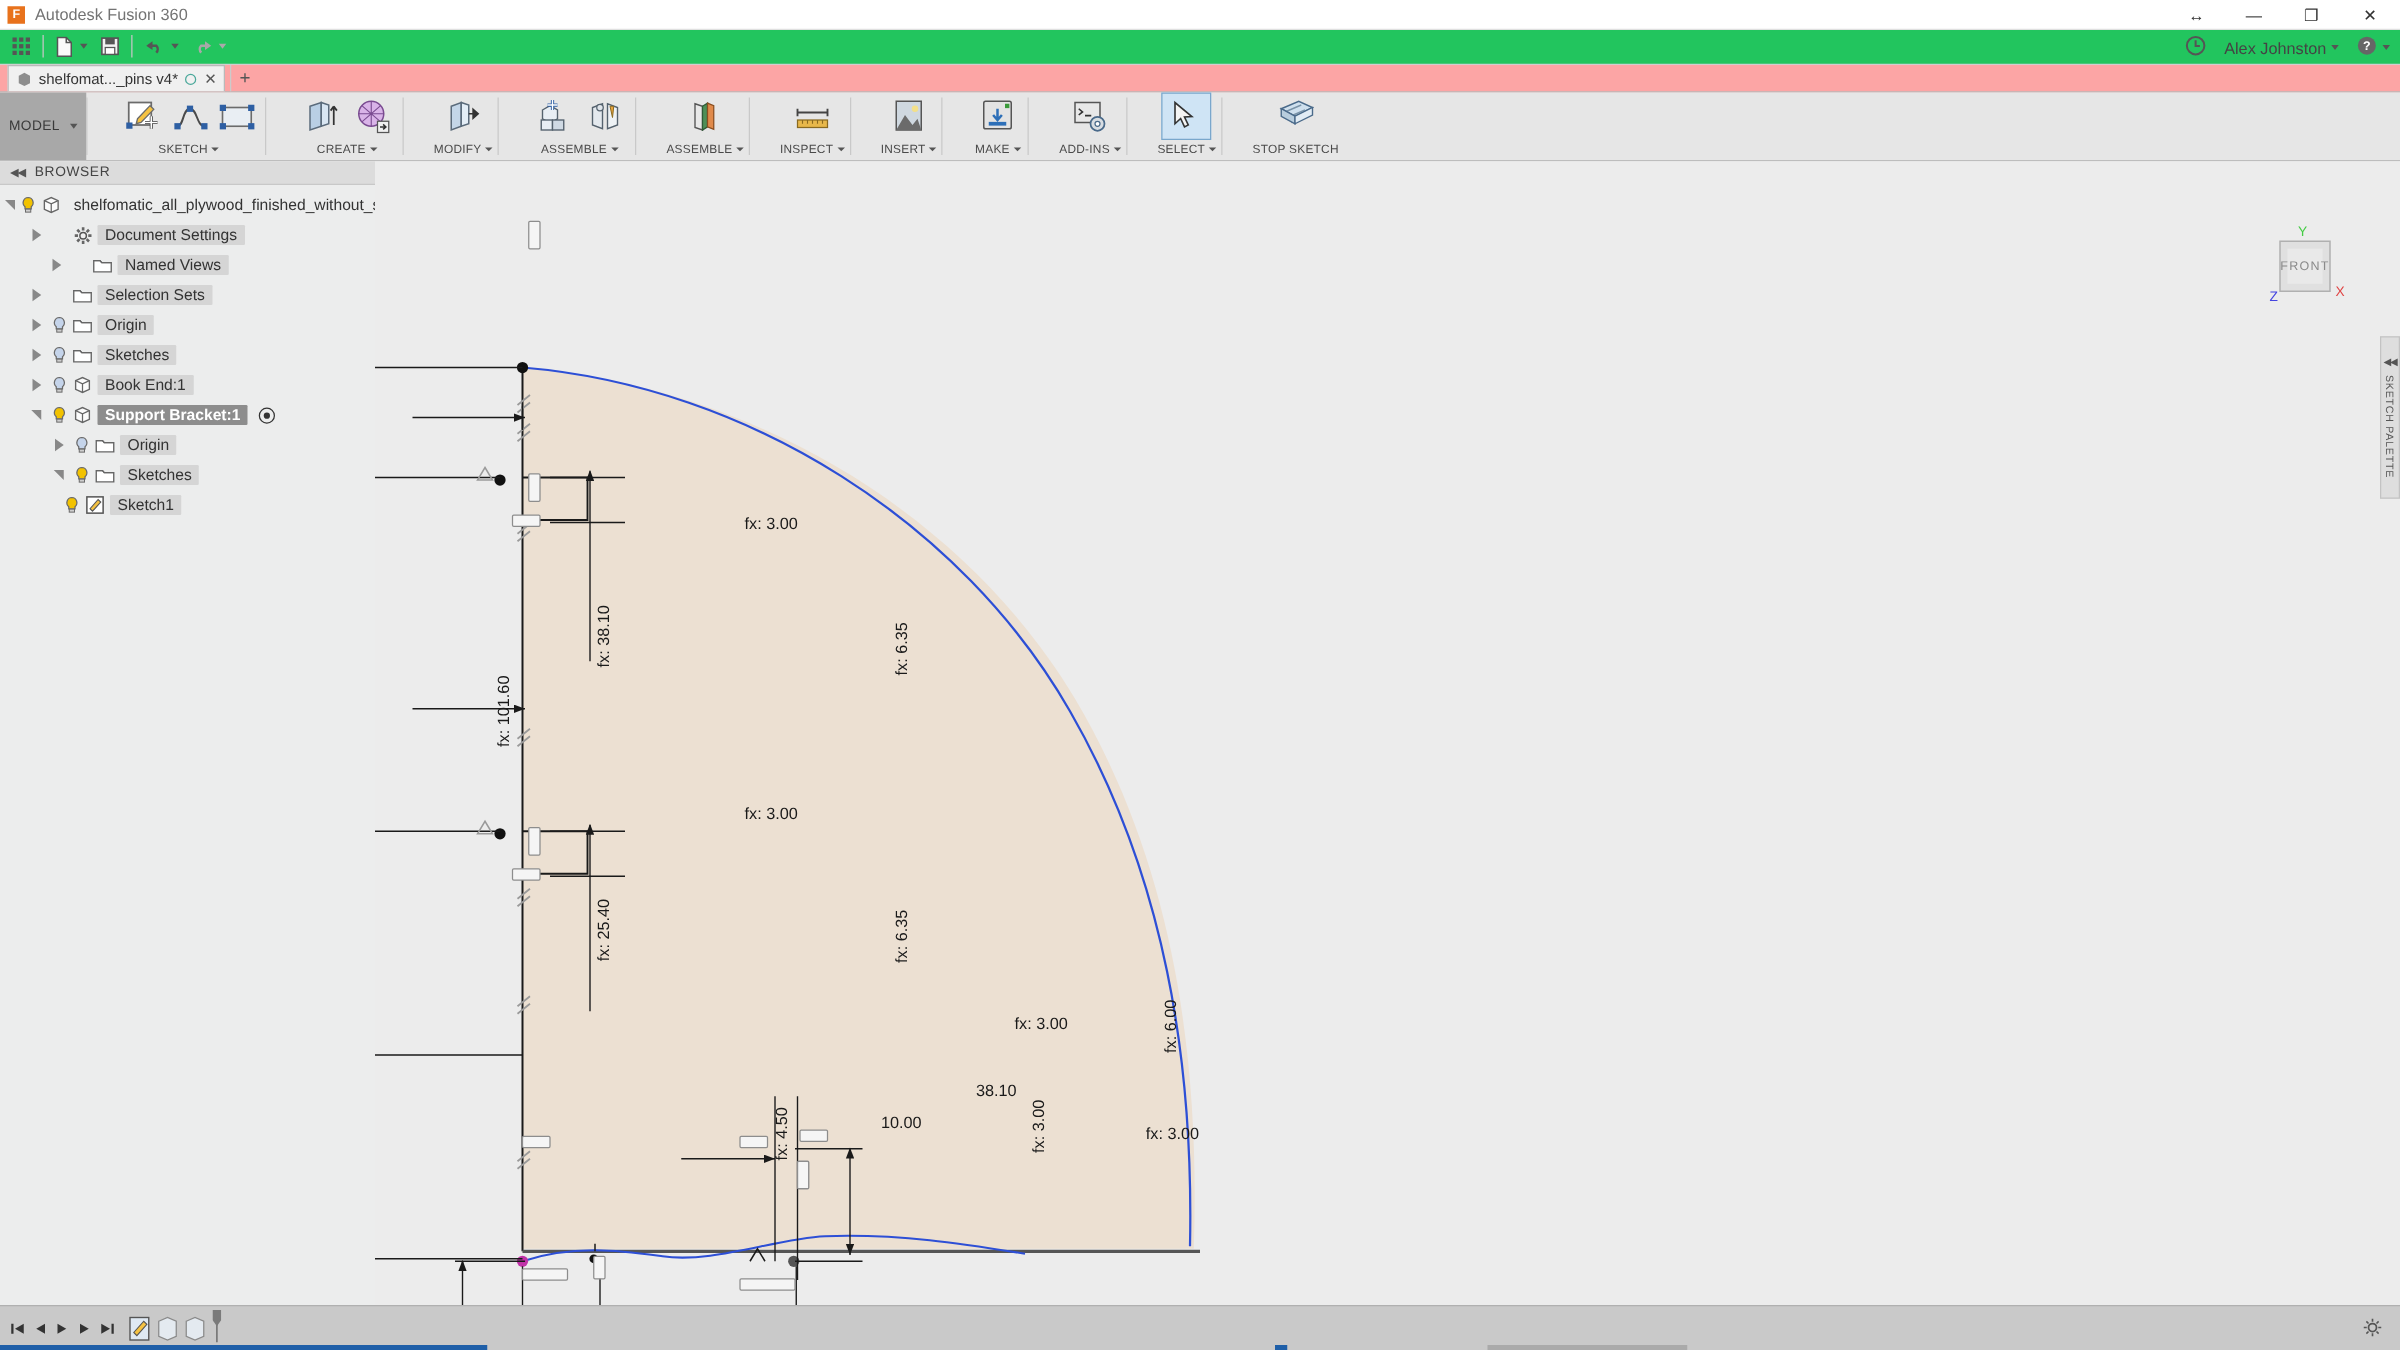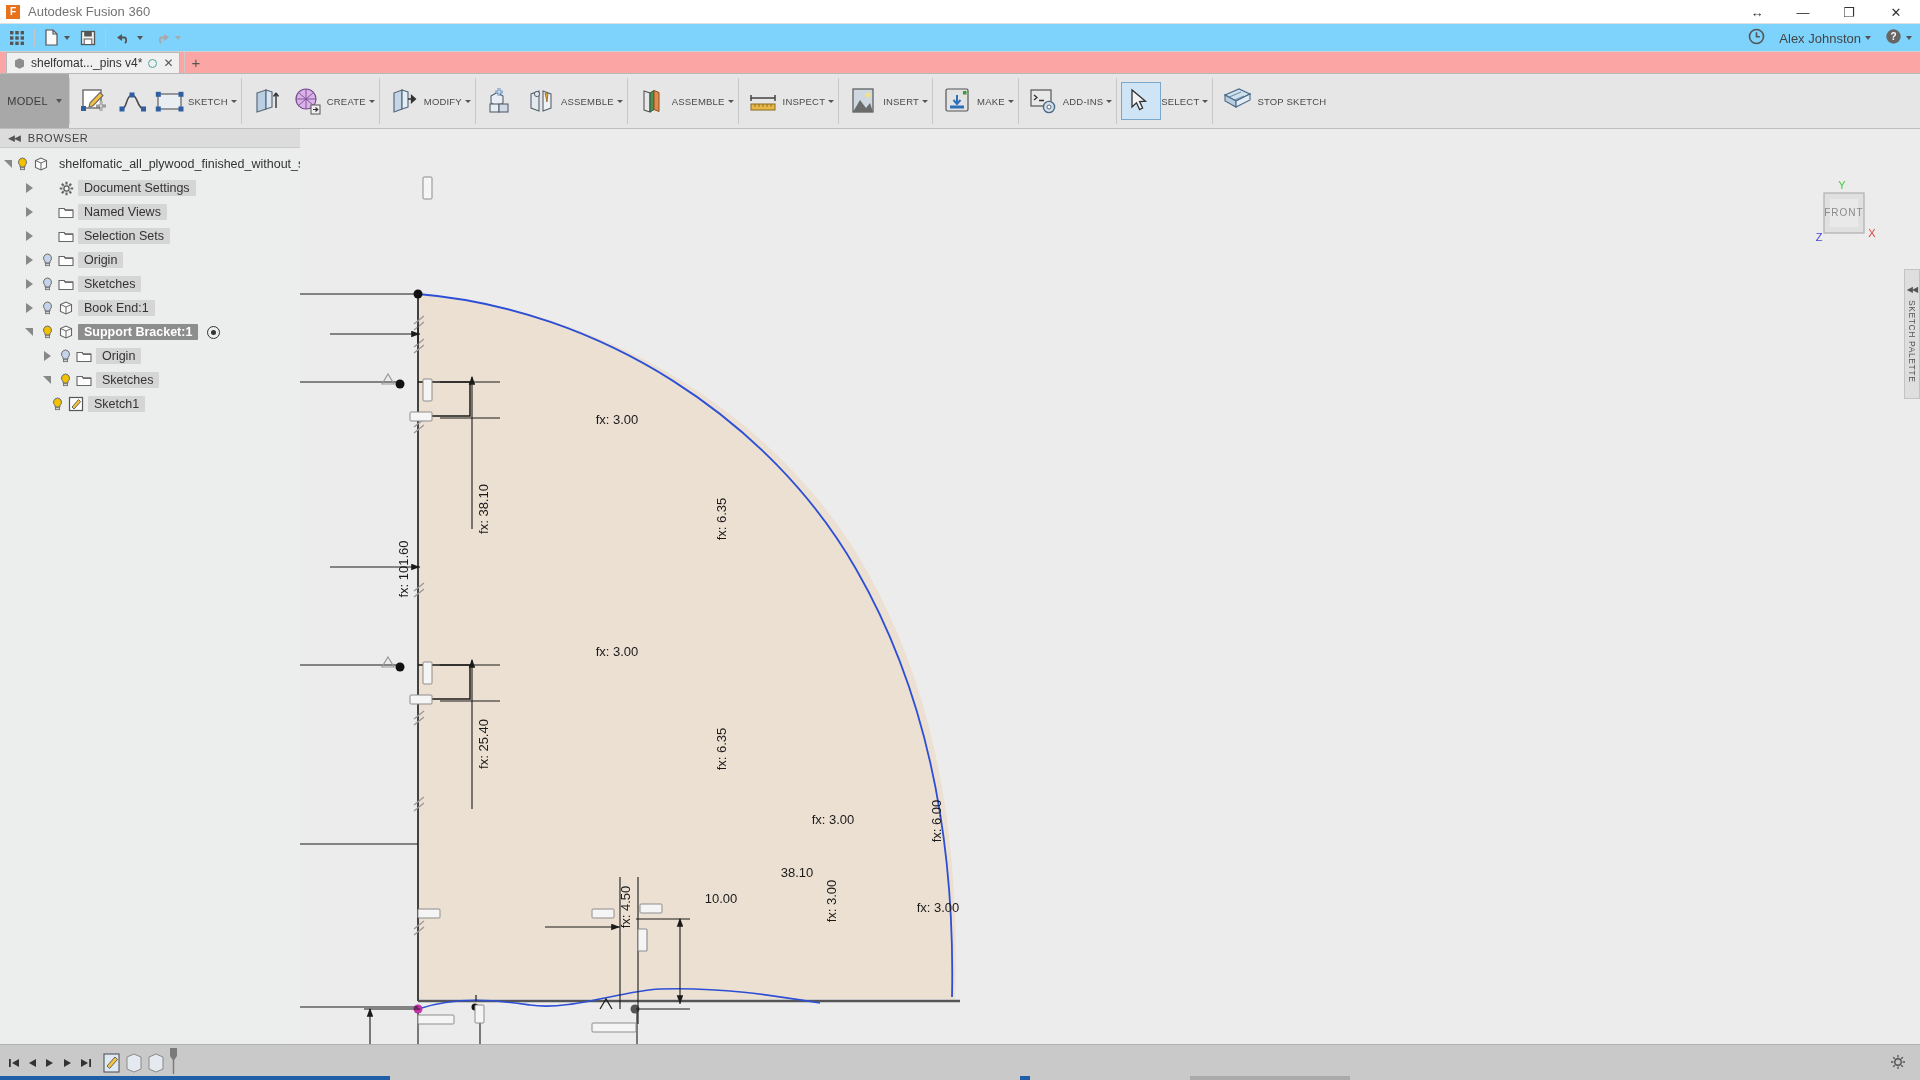--- a/index.html
+++ b/index.html
@@ -22,21 +22,21 @@
     font-family:"Liberation Sans",sans-serif;
   }
   .tb-title{ font-size:13px;color:#737373; }
   .tb-winbtns{ position:absolute; right:0; top:0; height:24px; display:flex; align-items:center;}
   .tb-winbtn{ width:46px;height:24px;display:flex;align-items:center;justify-content:center;
     font-size:13px;color:#333; }
   .tb-winbtn:last-child{ width:48px; }
 
   
   .appbar{
-    height:28px; background:#7dd3fc; display:flex; align-items:center;
+    height:28px; background:#22c55e; display:flex; align-items:flex-end;
     border-bottom:1px solid #cfcfcf; position:relative;
   }
   .qa{ display:flex; align-items:center; height:28px; padding-left:4px; }
   .qa-item{ height:26px; display:flex; align-items:center; padding:0 5px; }
   .qa-sep{ width:1px;height:18px;background:#c6c6c6;margin:0 4px; }
   .caretd{ width:0;height:0;border-left:3.5px solid transparent;border-right:3.5px solid transparent;
     border-top:4px solid #555; margin-left:4px; }
   .appbar-right{ position:absolute;right:8px;top:0;height:28px;display:flex;align-items:center;gap:14px;}
   .user-name{ font-size:13px;color:#444; }
 
@@ -54,22 +54,22 @@
     font-size:15px;color:#555;border-left:1px solid #cbcbcb;margin-left:4px; }
 
   
   .ribbon{ height:55px;background:#e6e6e6;display:flex;align-items:stretch;
     border-bottom:1px solid #bdbdbd; }
   .ws-btn{
     width:69px;background:#a8a8a8;display:flex;align-items:center;justify-content:center;
     gap:4px;font-size:11px;color:#3a3a3a;letter-spacing:.3px;
   }
   .rib-sep{ width:1px;background:#c9c9c9;margin:4px 0; }
-  .rib-group{ display:flex;align-items:center;justify-content:flex-start;
-     padding:0 4px; }
+  .rib-group{ display:flex;flex-direction:column;align-items:center;justify-content:flex-start;
+     padding:0 4px;margin-left:20px; }
   .rib-icons{ display:flex;align-items:flex-end;height:38px;gap:1px; padding-top:2px;}
   .rib-label{ font-size:9.5px;color:#4a4a4a;display:flex;align-items:center;gap:3px;
      letter-spacing:.2px;height:14px; }
   .rib-caret{ width:0;height:0;border-left:3px solid transparent;border-right:3px solid transparent;
     border-top:3.5px solid #555; }
   .ic{ width:36px;height:36px;display:flex;align-items:center;justify-content:center; }
   .ic.sel{ background:#cfe4f5;border:1px solid #7aa7cc; }
   .ic.big{ width:40px;height:38px; }
 
   
@@ -510,21 +510,21 @@
           </span>
           <span class="bulb"></span>
           <span class="ficon">
             <svg width="15" height="15" viewBox="0 0 15 15">
               <circle cx="7.5" cy="7.5" r="2.6" fill="#f0f0f0" stroke="#555" stroke-width="1.2"></circle>
               <path d="M7.5 .8v2.6M7.5 11.6v2.6M.8 7.5h2.6M11.6 7.5h2.6M2.8 2.8l1.9 1.9M10.3 10.3l1.9 1.9M12.2 2.8l-1.9 1.9M4.7 10.3l-1.9 1.9" stroke="#666" stroke-width="2.1"></path>
             </svg>
           </span>
           <span class="tlabel">Document Settings</span>
         </div>
-        <div class="trow" style="padding-left: 22px; text-align: center;">
+        <div class="trow" style="padding-left: 38px; text-align: center;">
           <span class="tw">
             <i class="tri"></i>
           </span>
           <span class="bulb"></span>
           <span class="ficon">
             <svg width="16" height="14" viewBox="0 0 16 14">
               <path d="M1 3.5 h5 l1.4 1.6 H15 V12.5 H1 Z" fill="#fff" stroke="#666" stroke-width="1.1"></path>
               <path d="M1 3.5 h5 l1.4 1.6 H15" fill="none" stroke="#666" stroke-width="1.1"></path>
             </svg>
           </span>

